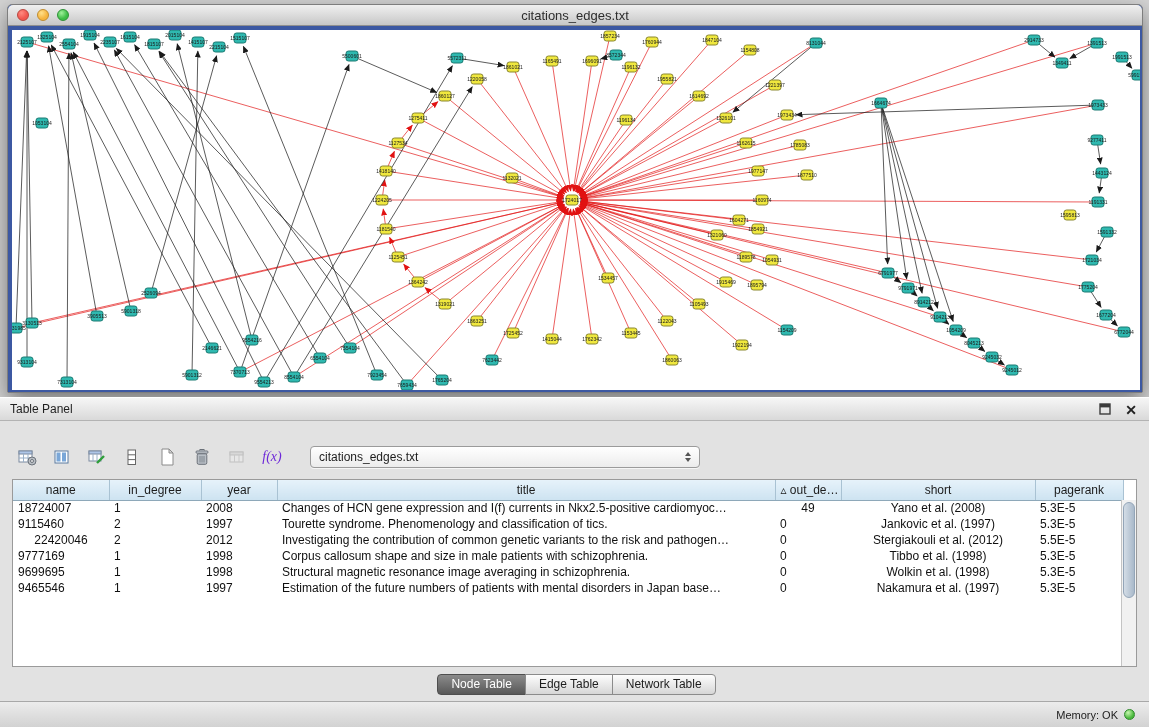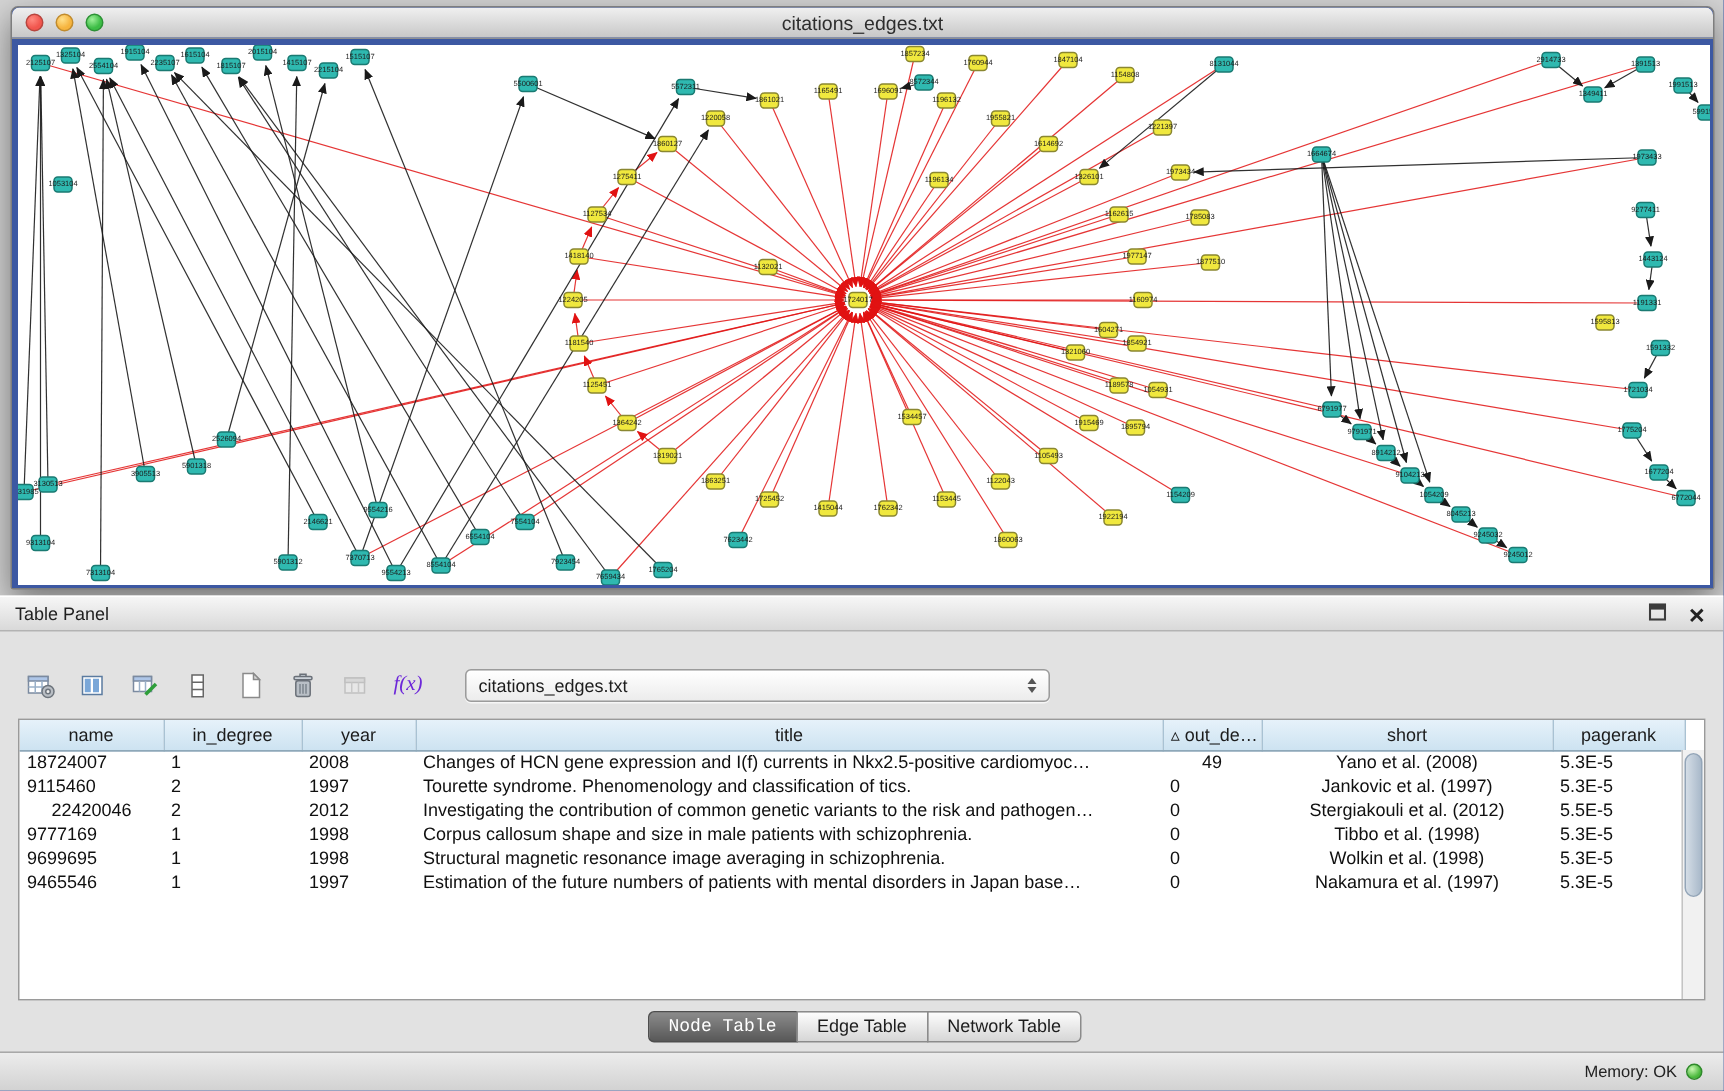--- a/index.html
+++ b/index.html
@@ -108,21 +108,21 @@
     border-radius: 7px; background: linear-gradient(90deg, #d4dde6, #a9b9ca);
     border: 1px solid #93a5b8;
   }
 
   .tabs { position: absolute; top: 277px; left: 0; right: 0; display: flex; justify-content: center; }
   .tab {
     height: 21px; line-height: 19px; padding: 0 13px; font-size: 12px; color: #1d1d1d;
     background: linear-gradient(#fdfdfd, #d6d6d6);
     border: 1px solid #8b8b8b; margin-left: -1px;
   }
-  .tab:first-child { border-radius: 4px 0 0 4px; margin-left: 4px; font-family: Liberation Mono, monospace; }
+  .tab:first-child { border-radius: 4px 0 0 4px; margin-left: 4px; }
   .tab:last-child { border-radius: 0 4px 4px 0; }
   .tab.active {
     background: linear-gradient(#8b8b8b, #585858);
     color: #ffffff; border-color: #4e4e4e;
   }
 
   .statusbar {
     position: absolute; left: 0; top: 701px; width: 1149px; height: 26px;
     background: linear-gradient(#ececec, #d2d2d2);
     border-top: 1px solid #a8a8a8;

